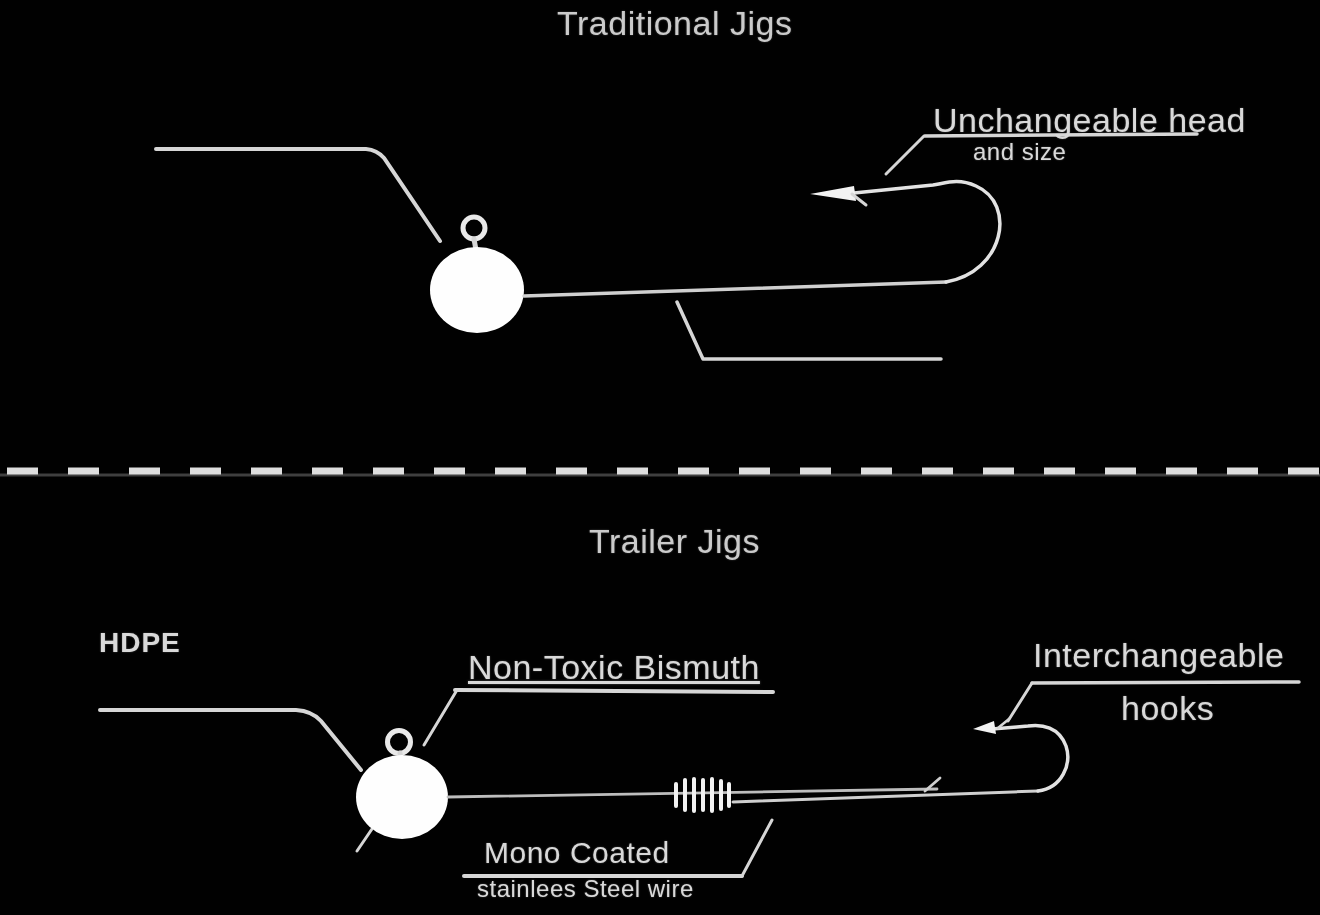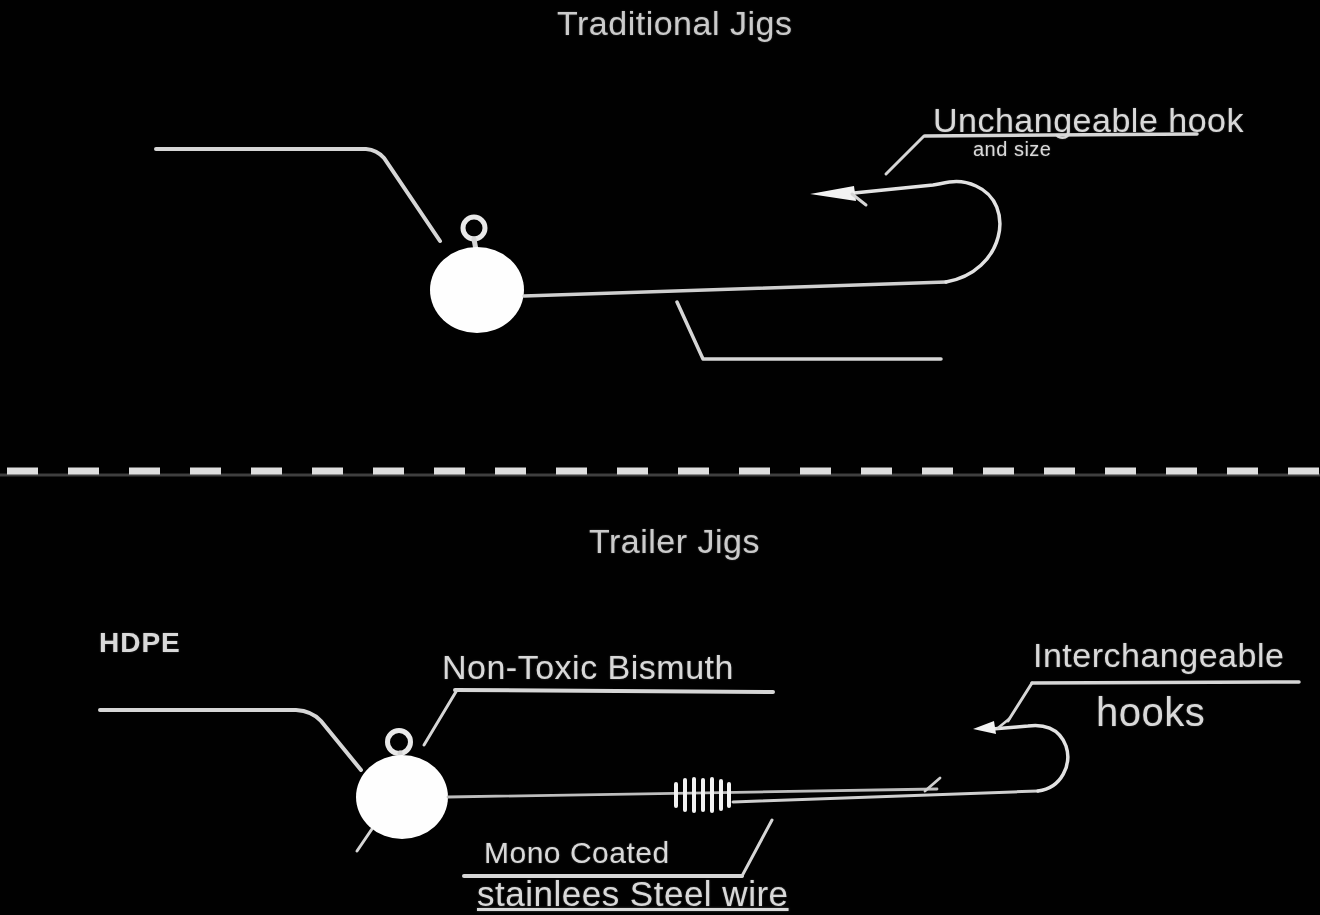--- a/index.html
+++ b/index.html
@@ -9,30 +9,30 @@
   }
   .stage svg{position:absolute;left:0;top:0;filter:blur(.5px);}
   .lbl{
     position:absolute;color:#d9d9d9;white-space:nowrap;line-height:1.05;
     text-shadow:0 0 2px rgba(255,255,255,.30);letter-spacing:.5px;
   }
   .title{color:#cbcbcb;font-size:34px;}
   .t-title{left:557px;top:6px;}
   .lead-head{left:157px;top:109px;font-size:38px;letter-spacing:1px;}
   .unchg1{left:933px;top:103px;font-size:34px;}
-  .unchg2{left:973px;top:139px;font-size:20px;}
+  .unchg2{left:973px;top:139px;font-size:24px;}
   .long-shank{left:741px;top:321px;font-size:34px;}
   .tr-title{left:589px;top:524px;}
   .hdpe1{left:99px;top:628px;font-size:28px;font-weight:700;letter-spacing:1px;}
   .hdpe2{left:99px;top:663px;font-size:28px;font-weight:700;}
-  .nontoxic{left:442px;top:650px;font-size:34px;}
+  .nontoxic{left:468px;top:650px;font-size:34px;text-decoration:underline;}
   .interchg1{left:1033px;top:638px;font-size:34px;}
-  .interchg2{left:1096px;top:691px;font-size:40px;}
+  .interchg2{left:1121px;top:691px;font-size:34px;}
   .mono1{left:484px;top:837px;font-size:30px;}
-  .mono2{left:477px;top:876px;font-size:35px;text-decoration:underline;}
+  .mono2{left:477px;top:876px;font-size:24px;}
 </style>
 </head>
 <body>
 
 <div class="stage">
 
   <svg width="1320" height="915" viewBox="0 0 1320 915">
 
     <g stroke="#d6d6d6" fill="none" stroke-linecap="round">
 
@@ -92,21 +92,21 @@
       <path d="M1032,683 L1008,721" stroke-width="3"></path>
 
       <path d="M464,876 L742,876" stroke-width="4"></path>
       <path d="M742,876 L772,820" stroke-width="3"></path>
     </g>
   </svg>
 
   <div class="lbl title t-title">Traditional Jigs</div>
 
 
-  <div class="lbl unchg1">Unchangeable hook</div>
+  <div class="lbl unchg1">Unchangeable head</div>
   <div class="lbl unchg2">and size</div>
 
 
   <div class="lbl title tr-title">Trailer Jigs</div>
 
   <div class="lbl hdpe1">HDPE</div>
 
   <div class="lbl nontoxic">Non-Toxic Bismuth</div>
 
   <div class="lbl interchg1">Interchangeable</div>

